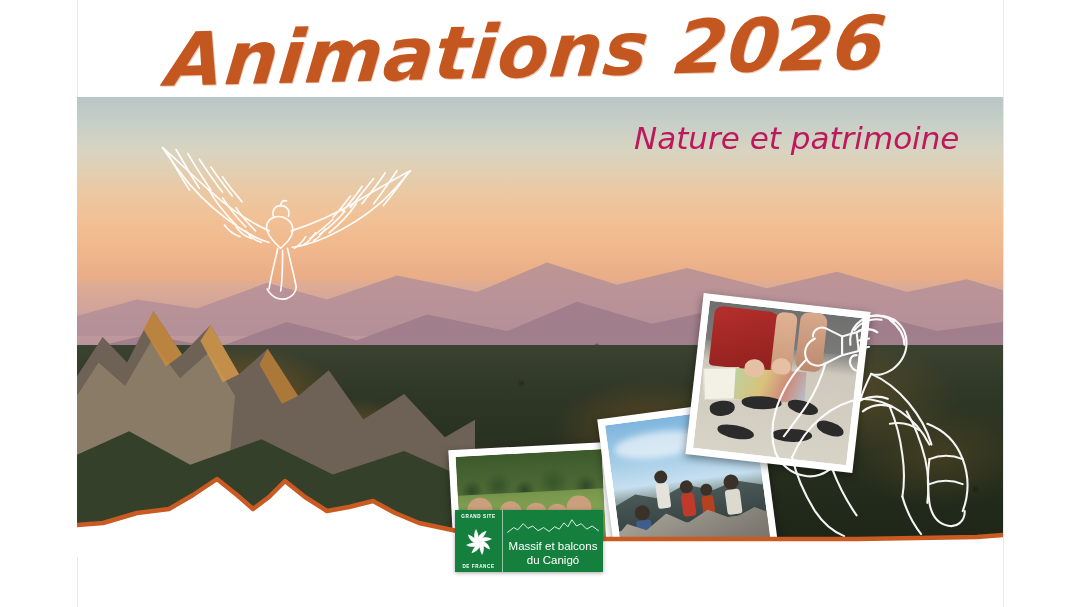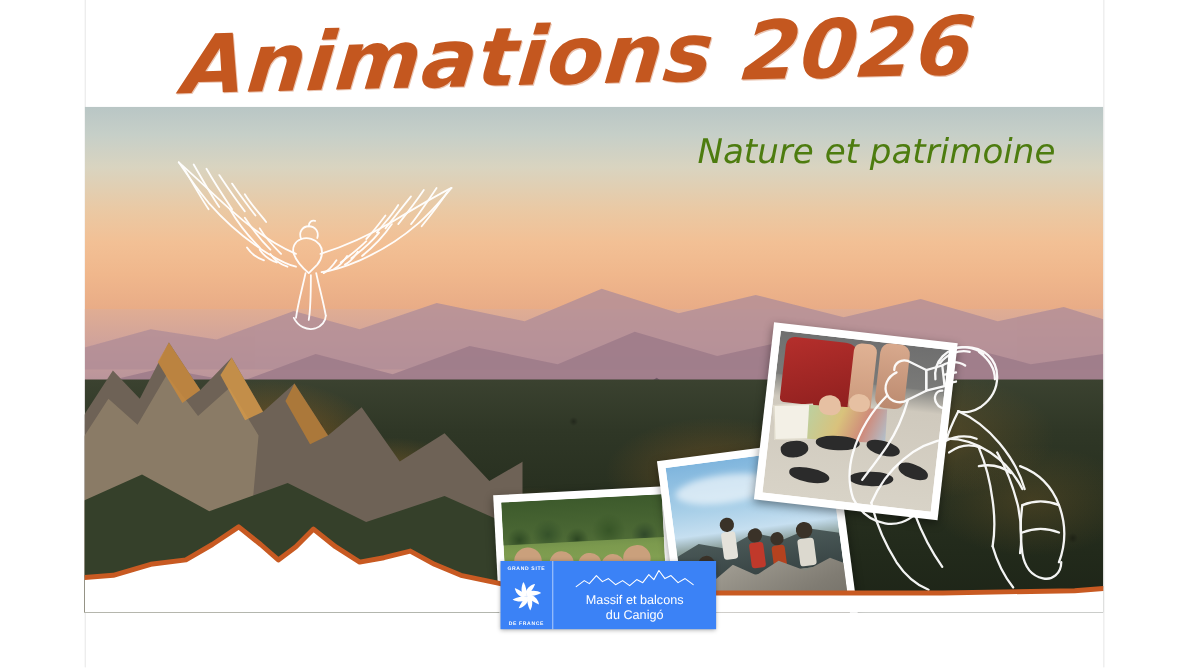--- a/index.html
+++ b/index.html
@@ -97,21 +97,21 @@
     font-size:74px;line-height:.95;font-weight:bold;font-style:italic;
     color:#c4571f;letter-spacing:1px;
     transform:skewX(-7deg) rotate(-1.4deg);
     white-space:nowrap;
     text-shadow:1px 1px 0 rgba(196,87,31,.35);
   }
   #subtitle{
     position:absolute;left:634px;top:120px;
     font-family:"DejaVu Sans", sans-serif;
     font-size:31px;font-style:italic;font-weight:500;
-    color:#4d7c0f;white-space:nowrap;
+    color:#be185d;white-space:nowrap;
   }
 
   
   .polaroid{
     position:absolute;background:#ffffff;
     box-shadow:0 3px 9px rgba(0,0,0,.42);
     padding:7px;
     box-sizing:border-box;
   }
   .polaroid .pic{width:100%;height:100%;overflow:hidden;position:relative;}
@@ -234,22 +234,22 @@
 
   
   #bottom-cut{
     position:absolute;left:77px;bottom:50px;width:926px;height:90px;
     pointer-events:none;
   }
   #bottom-cut svg{display:block;width:100%;height:100%;}
 
   
   #logo{
-    position:absolute;left:455px;top:510px;width:196px;height:62px;
-    display:flex;background:#3b82f6;
+    position:absolute;left:455px;top:510px;width:148px;height:62px;
+    display:flex;background:#15803d;
     box-shadow:0 1px 4px rgba(0,0,0,.35);
   }
   #logo .gsf{
     width:48px;flex:0 0 48px;border-right:1px solid rgba(255,255,255,.55);
     display:flex;flex-direction:column;align-items:center;justify-content:space-between;
     padding:4px 0 3px;box-sizing:border-box;
   }
   #logo .gsf .cap{
     font-size:4.6px;letter-spacing:.6px;color:#fff;font-weight:bold;
     font-family:"Liberation Sans", sans-serif;white-space:nowrap;

